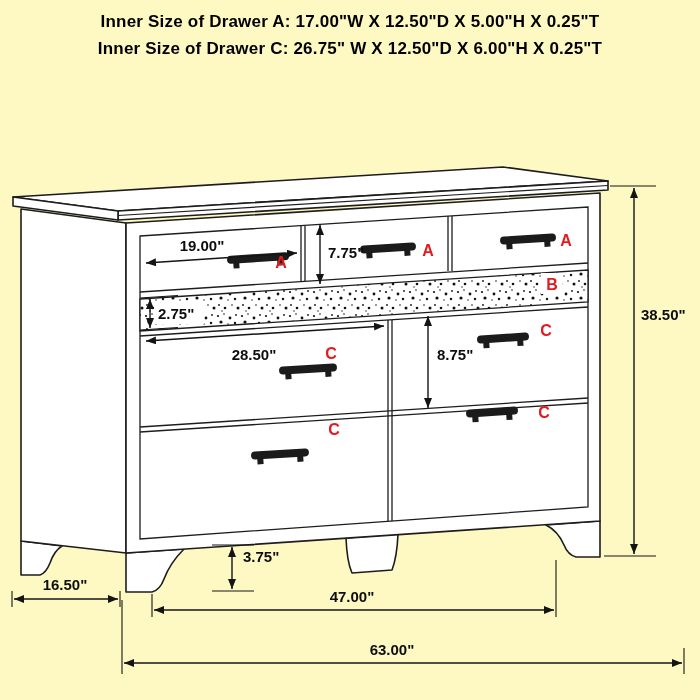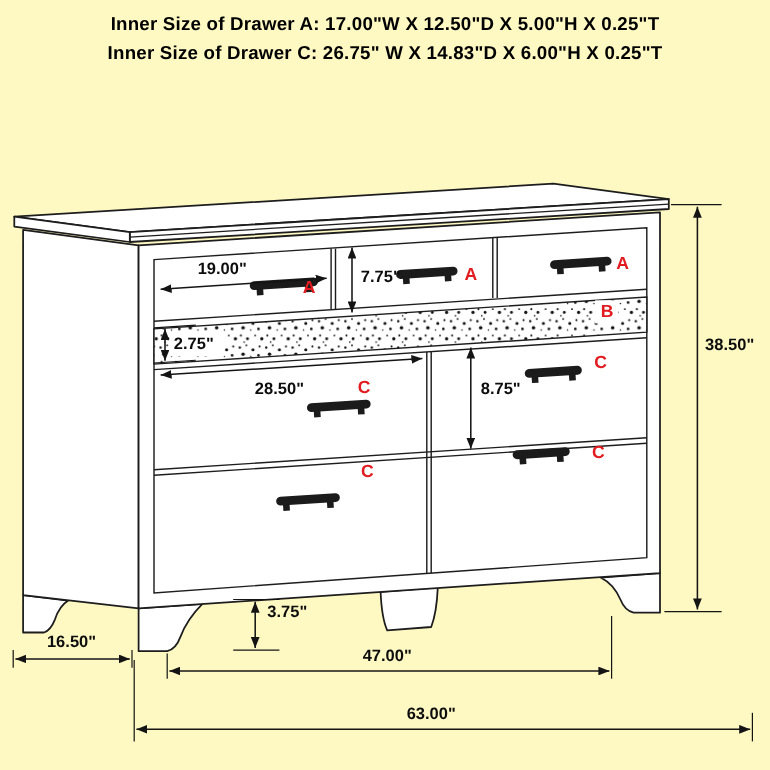--- a/index.html
+++ b/index.html
@@ -18,21 +18,21 @@
   .letter { font-family:"Liberation Sans", sans-serif; font-size:16px; font-weight:bold; }
   .handle { fill:#1b1b1b; }
 </style>
 </head>
 <body>
 
 <div class="page">
 
   <div class="title-block">
     <div class="title-line">Inner Size of Drawer A: 17.00"W X 12.50"D X 5.00"H X 0.25"T</div>
-    <div class="title-line">Inner Size of Drawer C: 26.75" W X 14.83"D X 6.00"H X 0.25"T</div>
+    <div class="title-line">Inner Size of Drawer C: 26.75" W X 12.50"D X 6.00"H X 0.25"T</div>
   </div>
 
   <svg class="diagram-svg" width="700" height="700" viewBox="0 0 700 700">
     <defs>
       <marker id="arr" markerWidth="10" markerHeight="8" refX="10" refY="4" orient="auto-start-reverse" markerUnits="userSpaceOnUse">
         <path d="M0,0 L10,4 L0,8 Z" fill="#141414"></path>
       </marker>
       <pattern id="speck" width="24" height="24" patternUnits="userSpaceOnUse">
         <rect width="24" height="24" fill="#ffffff"></rect>
         <circle cx="2" cy="4" r="1.1" fill="#111"></circle>

